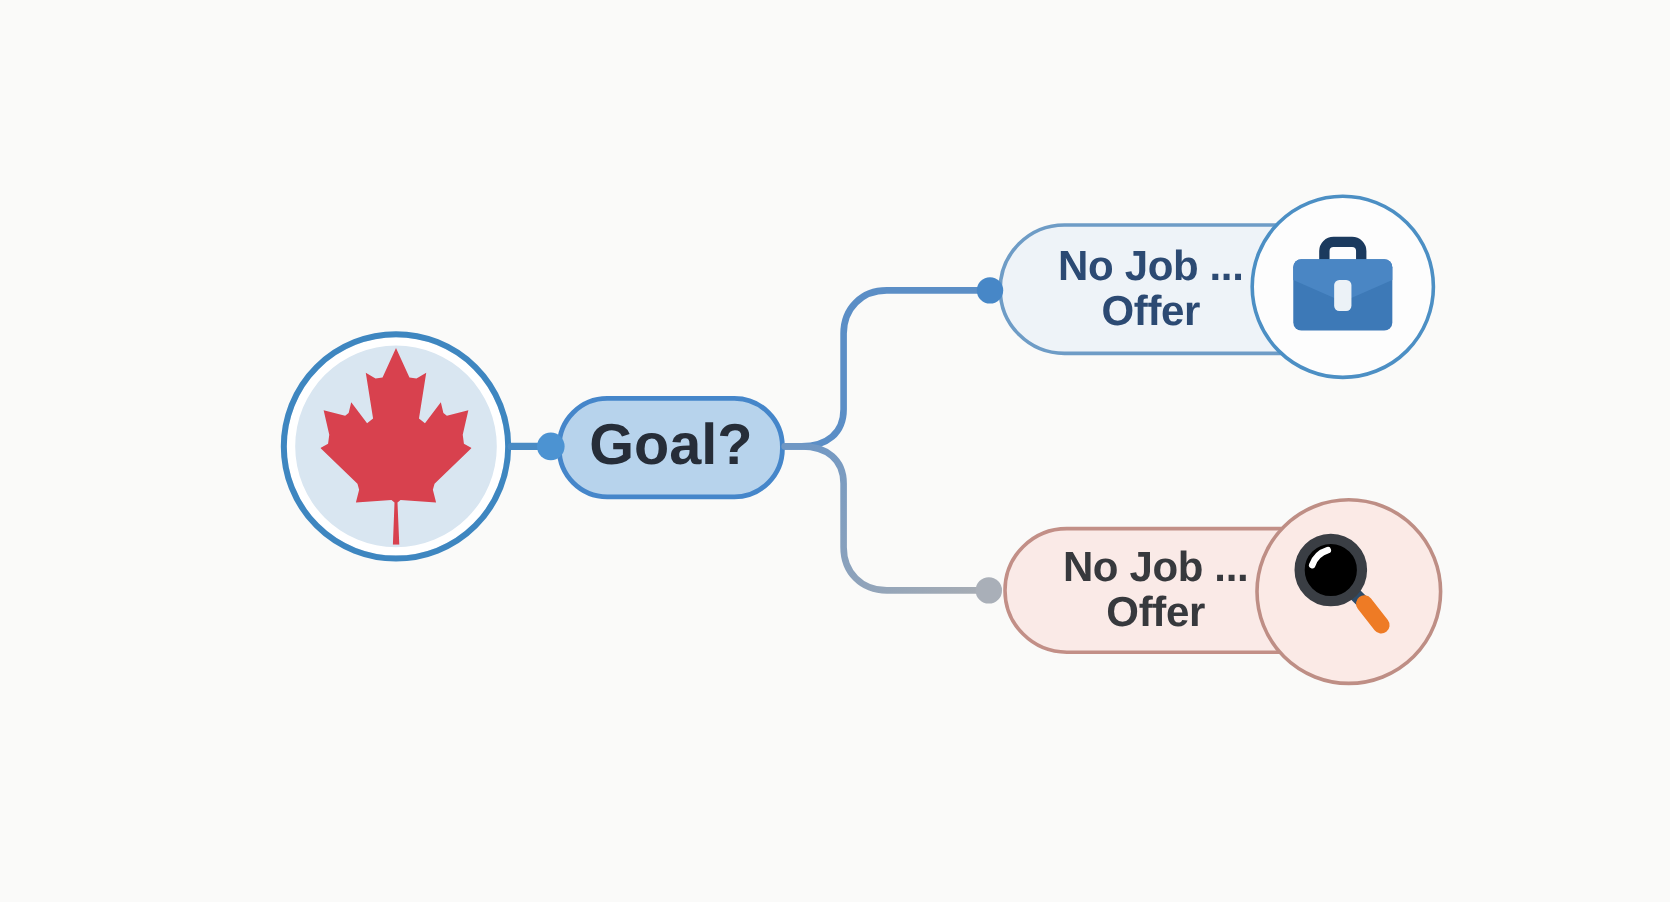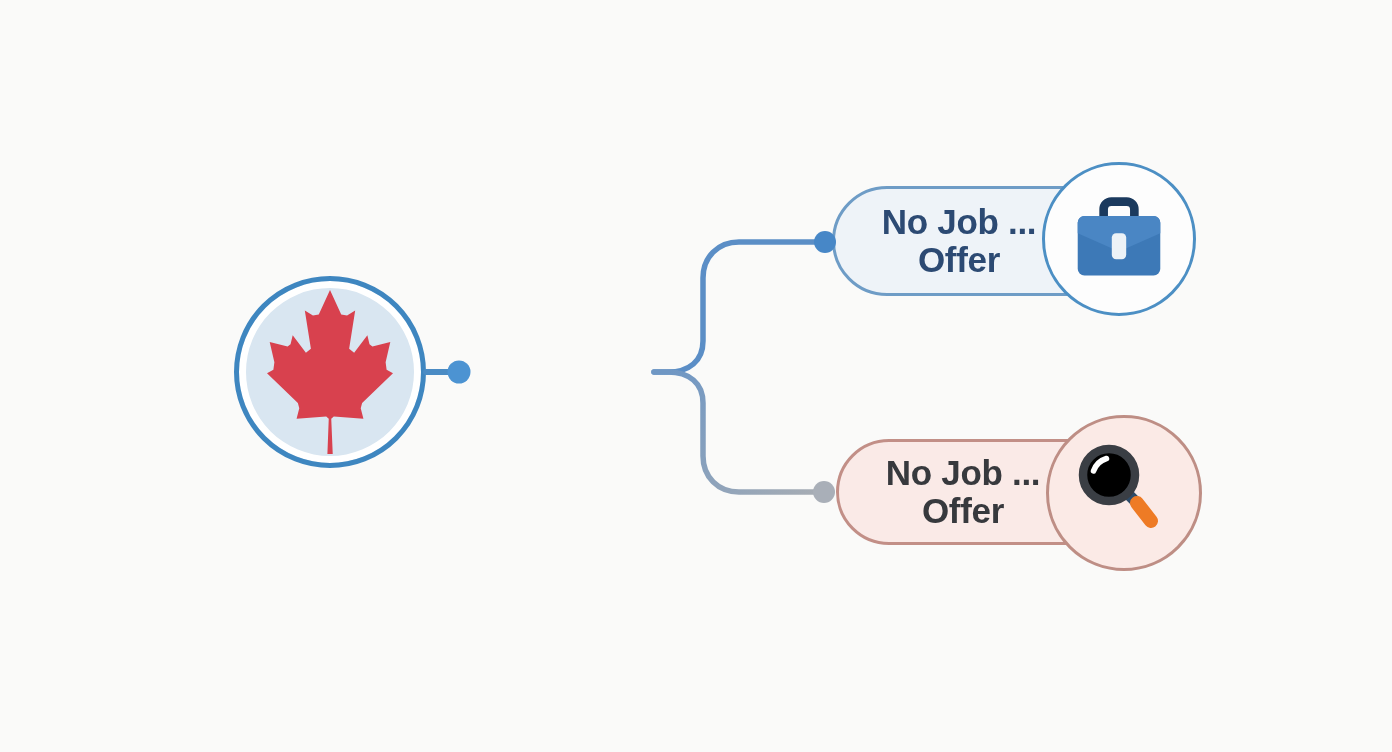--- a/index.html
+++ b/index.html
@@ -138,20 +138,23 @@
       <path d="M25.5 33 A20 20 0 0 1 38.5 20.5" fill="none" stroke="#FFFFFF" stroke-width="5.5" stroke-linecap="round"></path>
     </svg>
   </div>
 
   <div class="root-circle">
     <svg width="126" height="164" viewBox="0 0 2526 2771" preserveAspectRatio="none">
       <path d="M1263 0 L1038 415 921 431 758 347 880 992 780 1061 515 764 472 915 413 953 54 878 148 1221 128 1348 0 1408 619 1911 647 1996 593 2174 1187 2139 1238 2177 1211 2771 1318 2771 1288 2177 1339 2139 1933 2174 1879 1996 1907 1911 2526 1408 2398 1348 2378 1221 2472 878 2113 953 2055 915 2012 764 1747 1061 1647 992 1768 347 1605 431 1488 415 Z" fill="#D8414E"></path>
     </svg>
   </div>
 
+  <div class="goal-box">
+    <span class="goal-label">Goal?</span>
+  </div>
 
   <svg id="connector-layer" viewBox="0 0 1392 752">
     <defs>
       <linearGradient id="gradBottom" gradientUnits="userSpaceOnUse" x1="669" y1="372" x2="815" y2="492">
         <stop offset="0" stop-color="#6F97C4"></stop>
         <stop offset="1" stop-color="#A6ACB4"></stop>
       </linearGradient>
     </defs>
     <path d="M426 372 L452 372" stroke-width="6" fill="none" stroke-linecap="round" stroke="#4A8BC4"></path>
     <path d="M654 372 H668 C689 372 703 361 703 341 V278 C703 257 718 242 739 242 H816" stroke-width="5.5" fill="none" stroke-linecap="round" stroke="#5B8EC6"></path>

